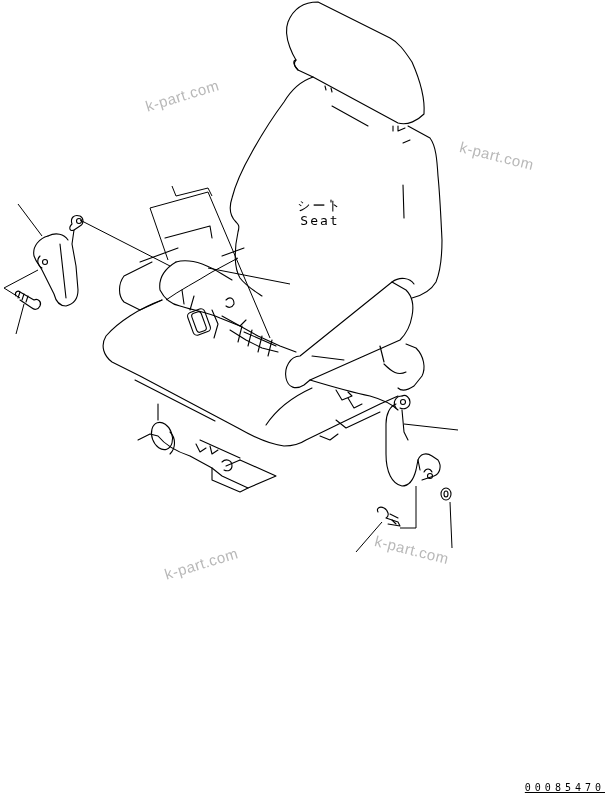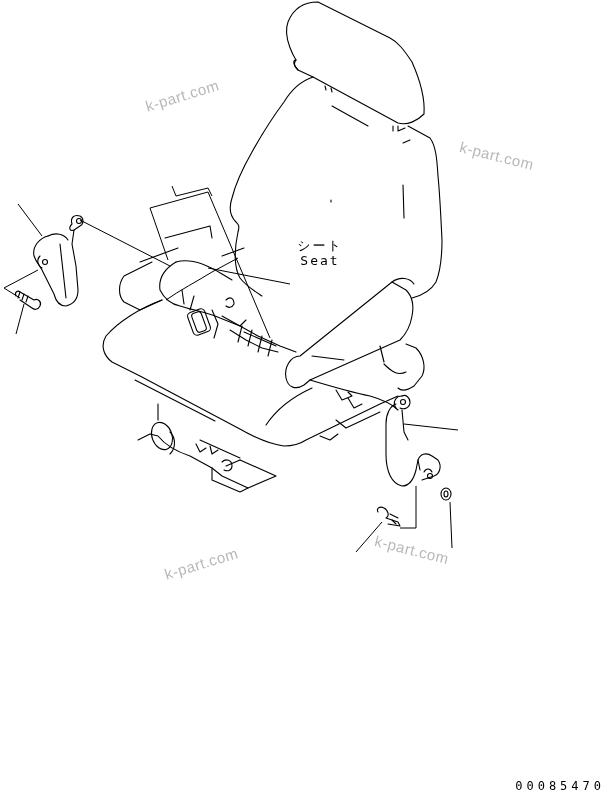--- a/index.html
+++ b/index.html
@@ -1,22 +1,22 @@
 <!DOCTYPE html>
 <html><head>
 <meta charset="utf-8">
 <style>
   html, body { margin: 0; padding: 0; background: #ffffff; }
   body { width: 611px; height: 799px; position: relative; overflow: hidden; font-family: "DejaVu Sans Mono", monospace; }
   #diagram { position: absolute; left: 0; top: 0; width: 611px; height: 799px; }
   .ln { fill: none; stroke: #000; stroke-width: 1.1; stroke-linejoin: round; stroke-linecap: round; }
   .leader { fill: none; stroke: #000; stroke-width: 1; }
-  .label { position: absolute; color: #000; font-family: "DejaVu Sans Mono", monospace; font-size: 13px; line-height: 15px; letter-spacing: 2px; text-align: center; margin-top: 40px; }
+  .label { position: absolute; color: #000; font-family: "DejaVu Sans Mono", monospace; font-size: 13px; line-height: 15px; letter-spacing: 2px; text-align: center; }
   .wm { position: absolute; color: #b8b8b8; font-family: "Liberation Sans", sans-serif; font-size: 15px; transform-origin: left center; letter-spacing: 0.5px; white-space: nowrap; }
-  .figno { position: absolute; right: 6px; bottom: 6px; font-family: "DejaVu Sans Mono", monospace; font-size: 12px; letter-spacing: 4px; color: #000; }
+  .figno { position: absolute; right: 6px; bottom: 6px; font-family: "DejaVu Sans Mono", monospace; font-size: 10px; letter-spacing: 4px; color: #000; text-decoration: underline; }
 </style>
 </head>
 <body>
 
 <svg id="diagram" viewBox="0 0 611 799" xmlns="http://www.w3.org/2000/svg">
 
   <g>
     <path class="ln" d="M318,2 C300,2 292,12 288,22 C282,38 296,60 296,60 C292,60 294,66 298,70 L313,77 L398,123 C408,126 418,120 424,114 C425,100 420,80 412,62 C404,50 398,42 390,38 Z"></path>
     <path class="ln" d="M298,70 C296,68 292,64 296,60"></path>
     <path class="ln" d="M332,106 L368,126"></path>

